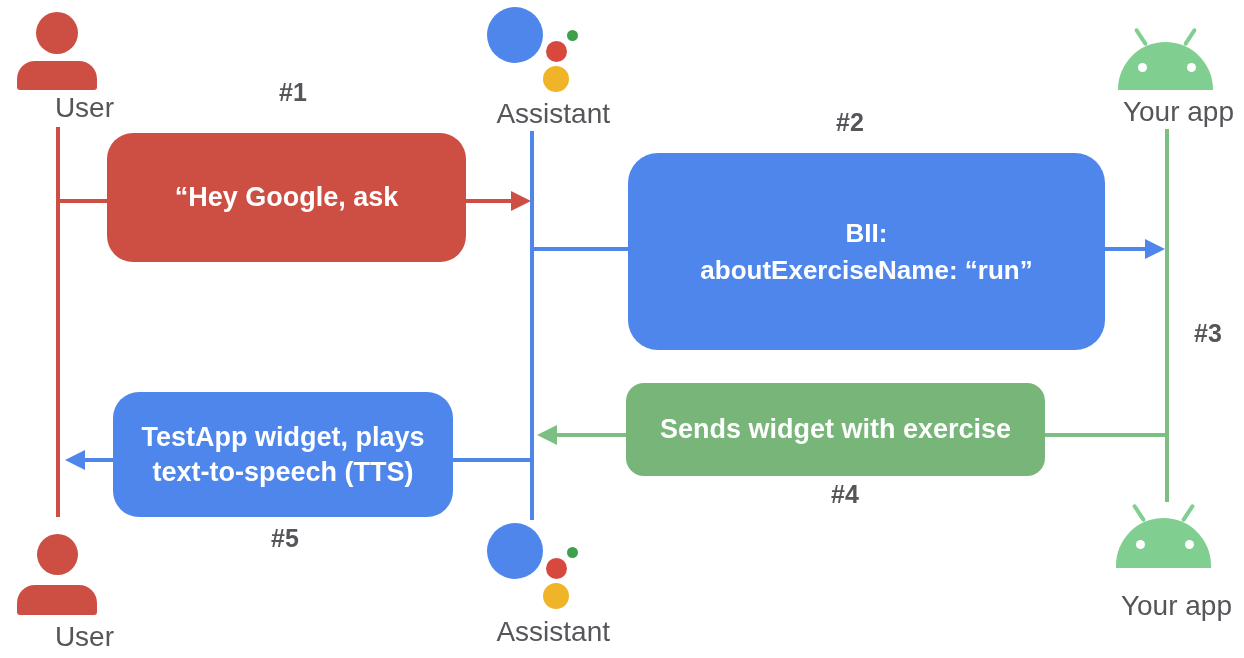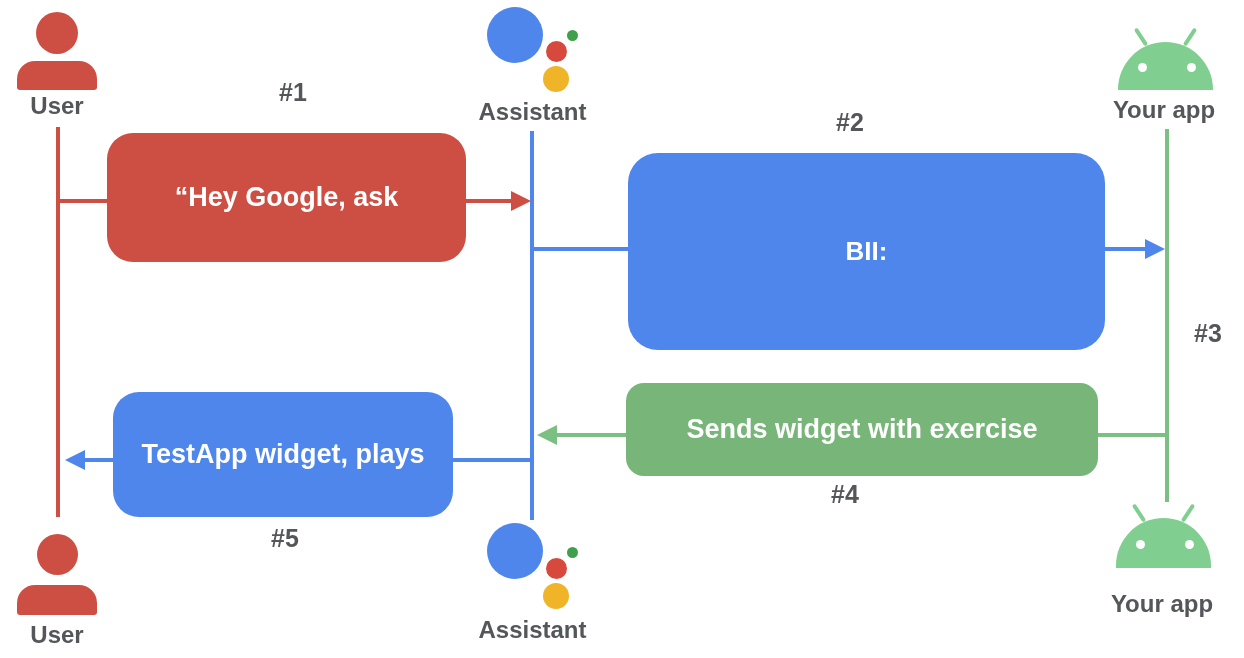--- a/index.html
+++ b/index.html
@@ -6,21 +6,21 @@
     --red:#CD4F43; --blue:#4E86EC; --green:#77B578; --green-line:#7CBF82;
     --android-green:#80CF90; --label-gray:#55565A; --white:#FFFFFF;
     --logo-red:#D6493C; --logo-yellow:#F0B428; --logo-green:#3FA04C;
   }
   *{margin:0;padding:0;box-sizing:border-box;}
   body{background:#fff;font-family:"Liberation Sans", sans-serif;}
   .canvas{position:relative;width:1244px;height:658px;background:#fff;overflow:hidden;}
   .abs{position:absolute;}
   .circle{border-radius:50%;}
   
-  .actor-label{position:absolute;font-weight:bold;font-size:24px;color:var(--label-gray);text-align:center;}
+  .actor-label{position:absolute;font-weight:normal;font-size:28px;color:var(--label-gray);text-align:right;}
   .step-label{position:absolute;font-weight:bold;font-size:25px;color:var(--label-gray);text-align:center;width:80px;}
   
   .p-head{position:absolute;background:var(--red);border-radius:50%;}
   .p-body{position:absolute;background:var(--red);border-radius:18px 18px 3px 3px;}
   
   .a-head{position:absolute;background:var(--android-green);border-radius:60px 60px 0 0;}
   .a-eye{position:absolute;background:#fff;border-radius:50%;width:9px;height:9px;}
   .a-ant{position:absolute;width:4px;height:20px;background:var(--android-green);border-radius:2px;}
   
   .lifeline{position:absolute;width:4px;}
@@ -65,28 +65,30 @@
 
   <div class="hline hl-blue" style="left:84px;top:458px;width:448px;"></div>
   <div class="head-left hl-blue-tri" style="left:65px;top:450px;"></div>
 
   <div class="msg msg-red" style="left:107px;top:133px;width:359px;height:129px;font-size:27px;line-height:35px;">
     <div>“Hey Google, ask</div>
   </div>
 
   <div class="msg msg-blue" style="left:628px;top:153px;width:477px;height:197px;font-size:26px;line-height:37px;border-radius:30px;">
     <div>BII:</div>
+    <div>aboutExerciseName: “run”</div>
   </div>
 
-  <div class="msg msg-green" style="left:626px;top:383px;width:472px;height:93px;font-size:27px;line-height:33px;">
+  <div class="msg msg-green" style="left:626px;top:383px;width:419px;height:93px;font-size:27px;line-height:33px;">
     <div>Sends widget with exercise</div>
   </div>
 
   <div class="msg msg-blue" style="left:113px;top:392px;width:340px;height:125px;font-size:27px;line-height:35px;">
     <div>TestApp widget, plays</div>
+    <div>text-to-speech (TTS)</div>
   </div>
 
   <div class="step-label" style="left:253px;top:78px;">#1</div>
   <div class="step-label" style="left:810px;top:108px;">#2</div>
   <div class="step-label" style="left:1168px;top:319px;">#3</div>
   <div class="step-label" style="left:805px;top:480px;">#4</div>
   <div class="step-label" style="left:245px;top:524px;">#5</div>
 
   <div>
     <div class="p-head" style="left:36px;top:12px;width:42px;height:42px;"></div>

